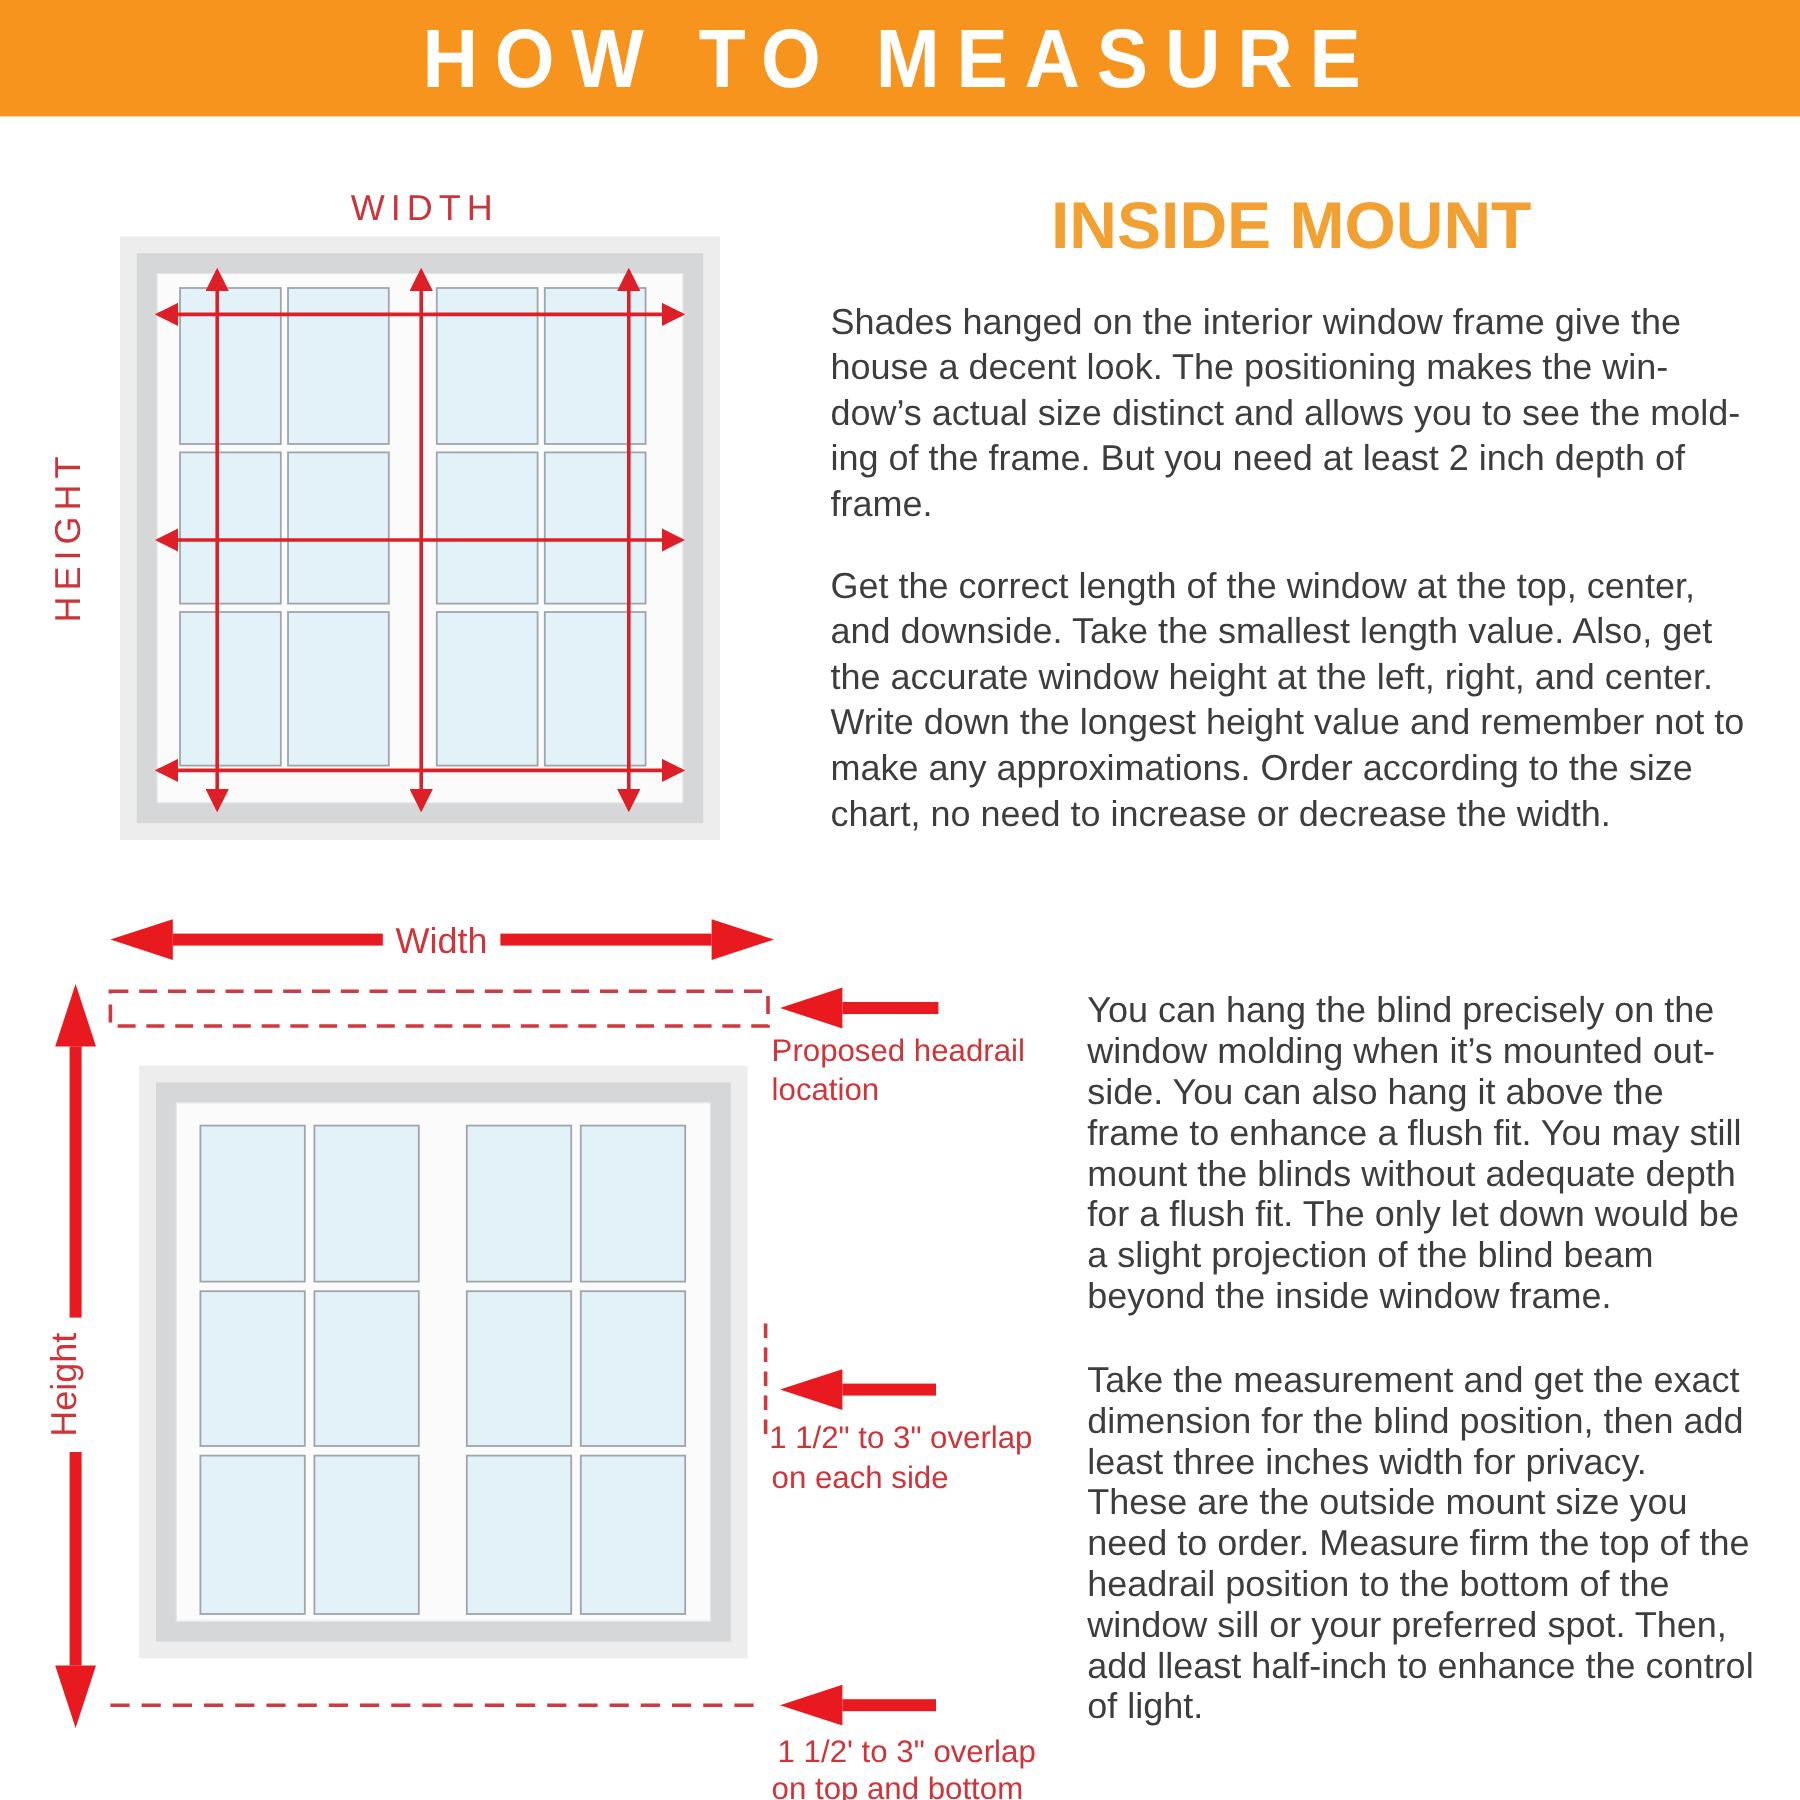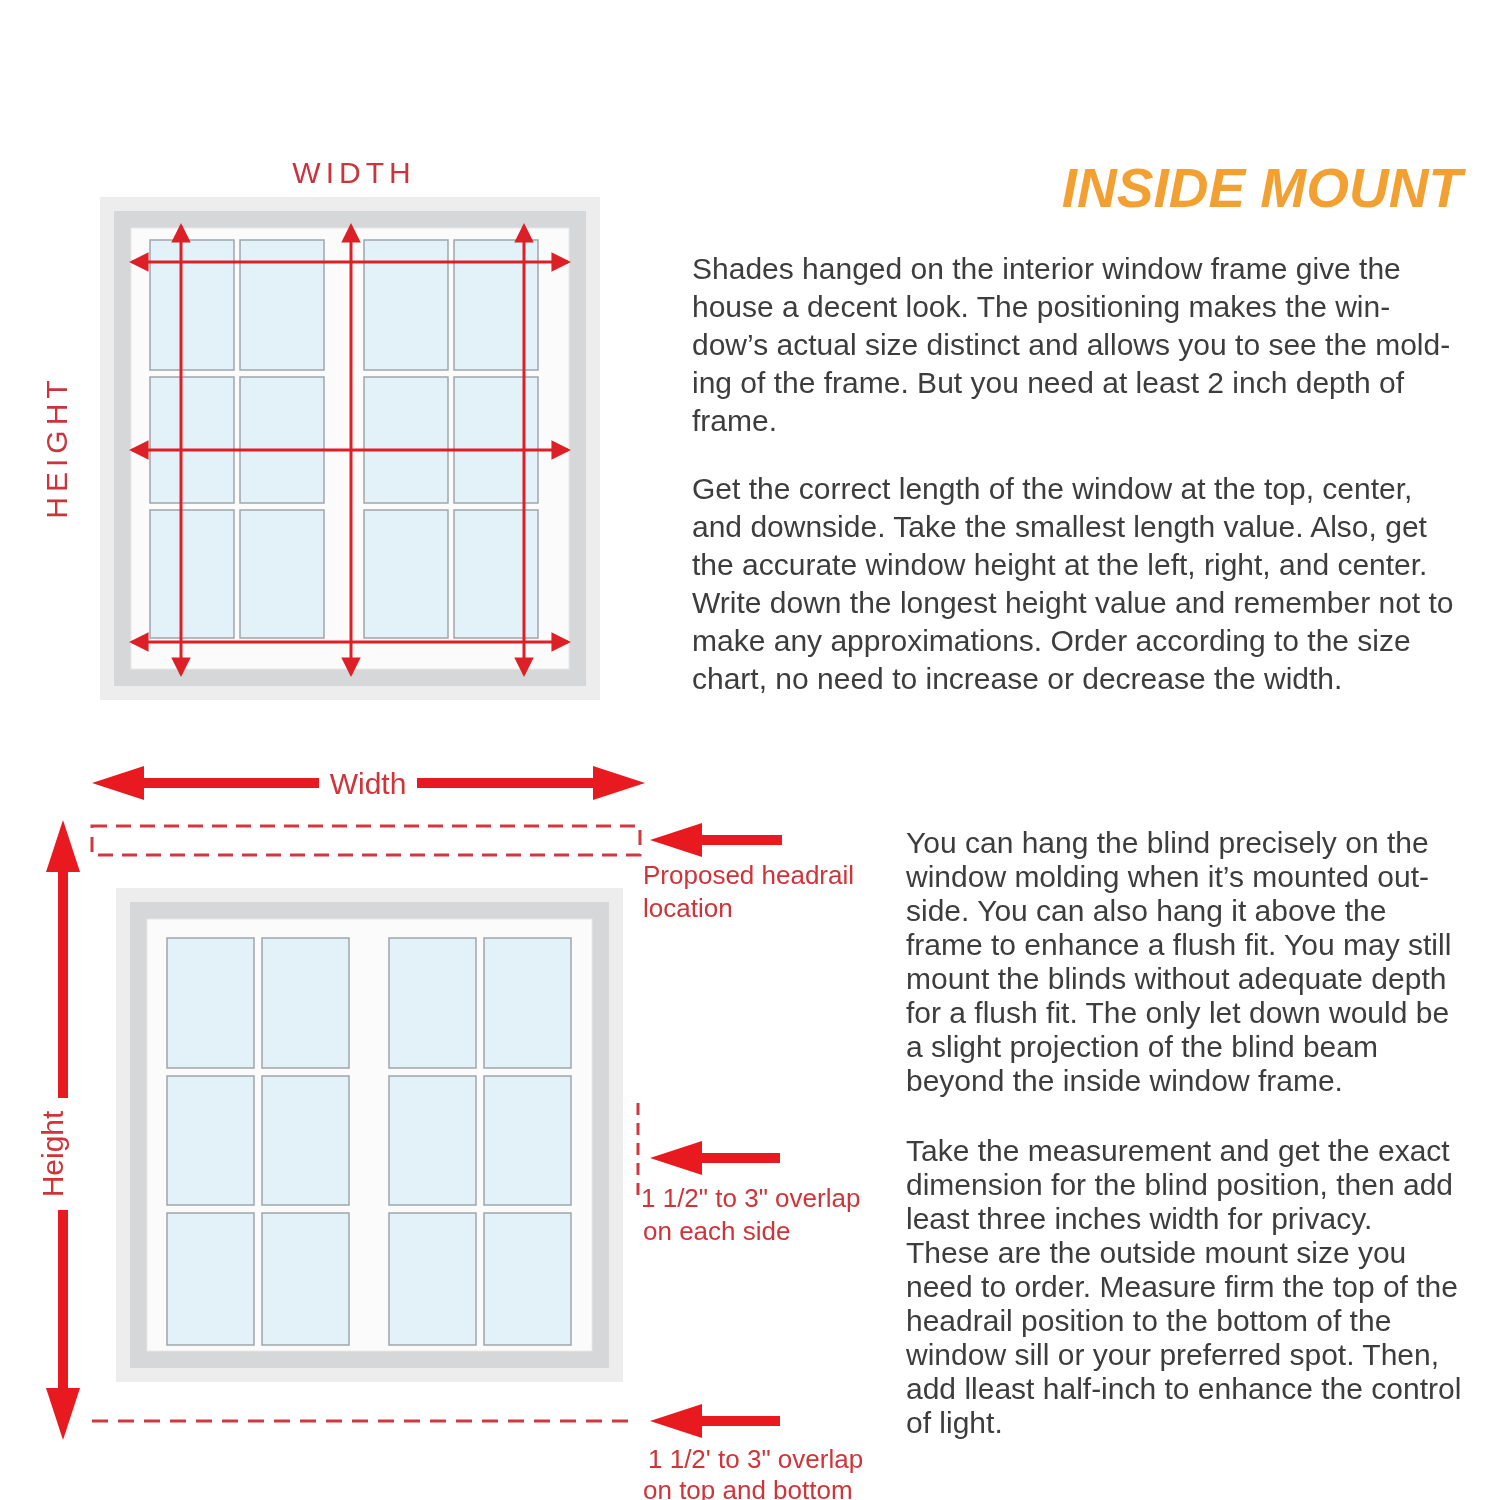--- a/index.html
+++ b/index.html
@@ -10,35 +10,38 @@
   .header-band{
     position:absolute;left:0;top:0;width:1500px;height:97px;
     background:#f7941d;display:flex;align-items:center;justify-content:center;
   }
   .header-title{
     color:#ffffff;font-size:64px;font-weight:bold;letter-spacing:14px;
     transform:scaleY(1.08);white-space:nowrap;
   }
   .abs{position:absolute;}
   .heading-orange{
-    color:#f3a033;font-size:55px;font-weight:bold;text-align:right;
-    white-space:nowrap;letter-spacing:0px;font-style:italic;
+    color:#f3a033;font-size:55px;font-weight:bold;text-align:center;
+    white-space:nowrap;letter-spacing:0px;
   }
   .body-text{
     color:#3d3d3d;font-size:30px;white-space:pre-line;
   }
   .lh-inside{line-height:38px;}
   .lh-outside{line-height:34px;}
   svg text{font-family:"Liberation Sans",sans-serif;}
 </style>
 </head>
 <body>
 
 <div class="page">
 
+  <div class="header-band">
+    <div class="header-title">HOW TO MEASURE</div>
+  </div>
 
   <svg class="abs" style="left:0;top:97px;" width="680" height="643" viewBox="0 97 680 643">
     <defs>
       <marker id="mA" viewBox="0 0 10 10" refX="8.5" refY="5" markerWidth="6.5" markerHeight="6.5" orient="auto-start-reverse">
         <path d="M0,0 L10,5 L0,10 z" fill="#dd2027"></path>
       </marker>
     </defs>
 
     <text x="354" y="183" text-anchor="middle" font-size="30" letter-spacing="5" fill="#ca343a">WIDTH</text>
     <text x="67" y="447" text-anchor="middle" font-size="30" letter-spacing="5" fill="#ca343a" transform="rotate(-90 67 447)">HEIGHT</text>

